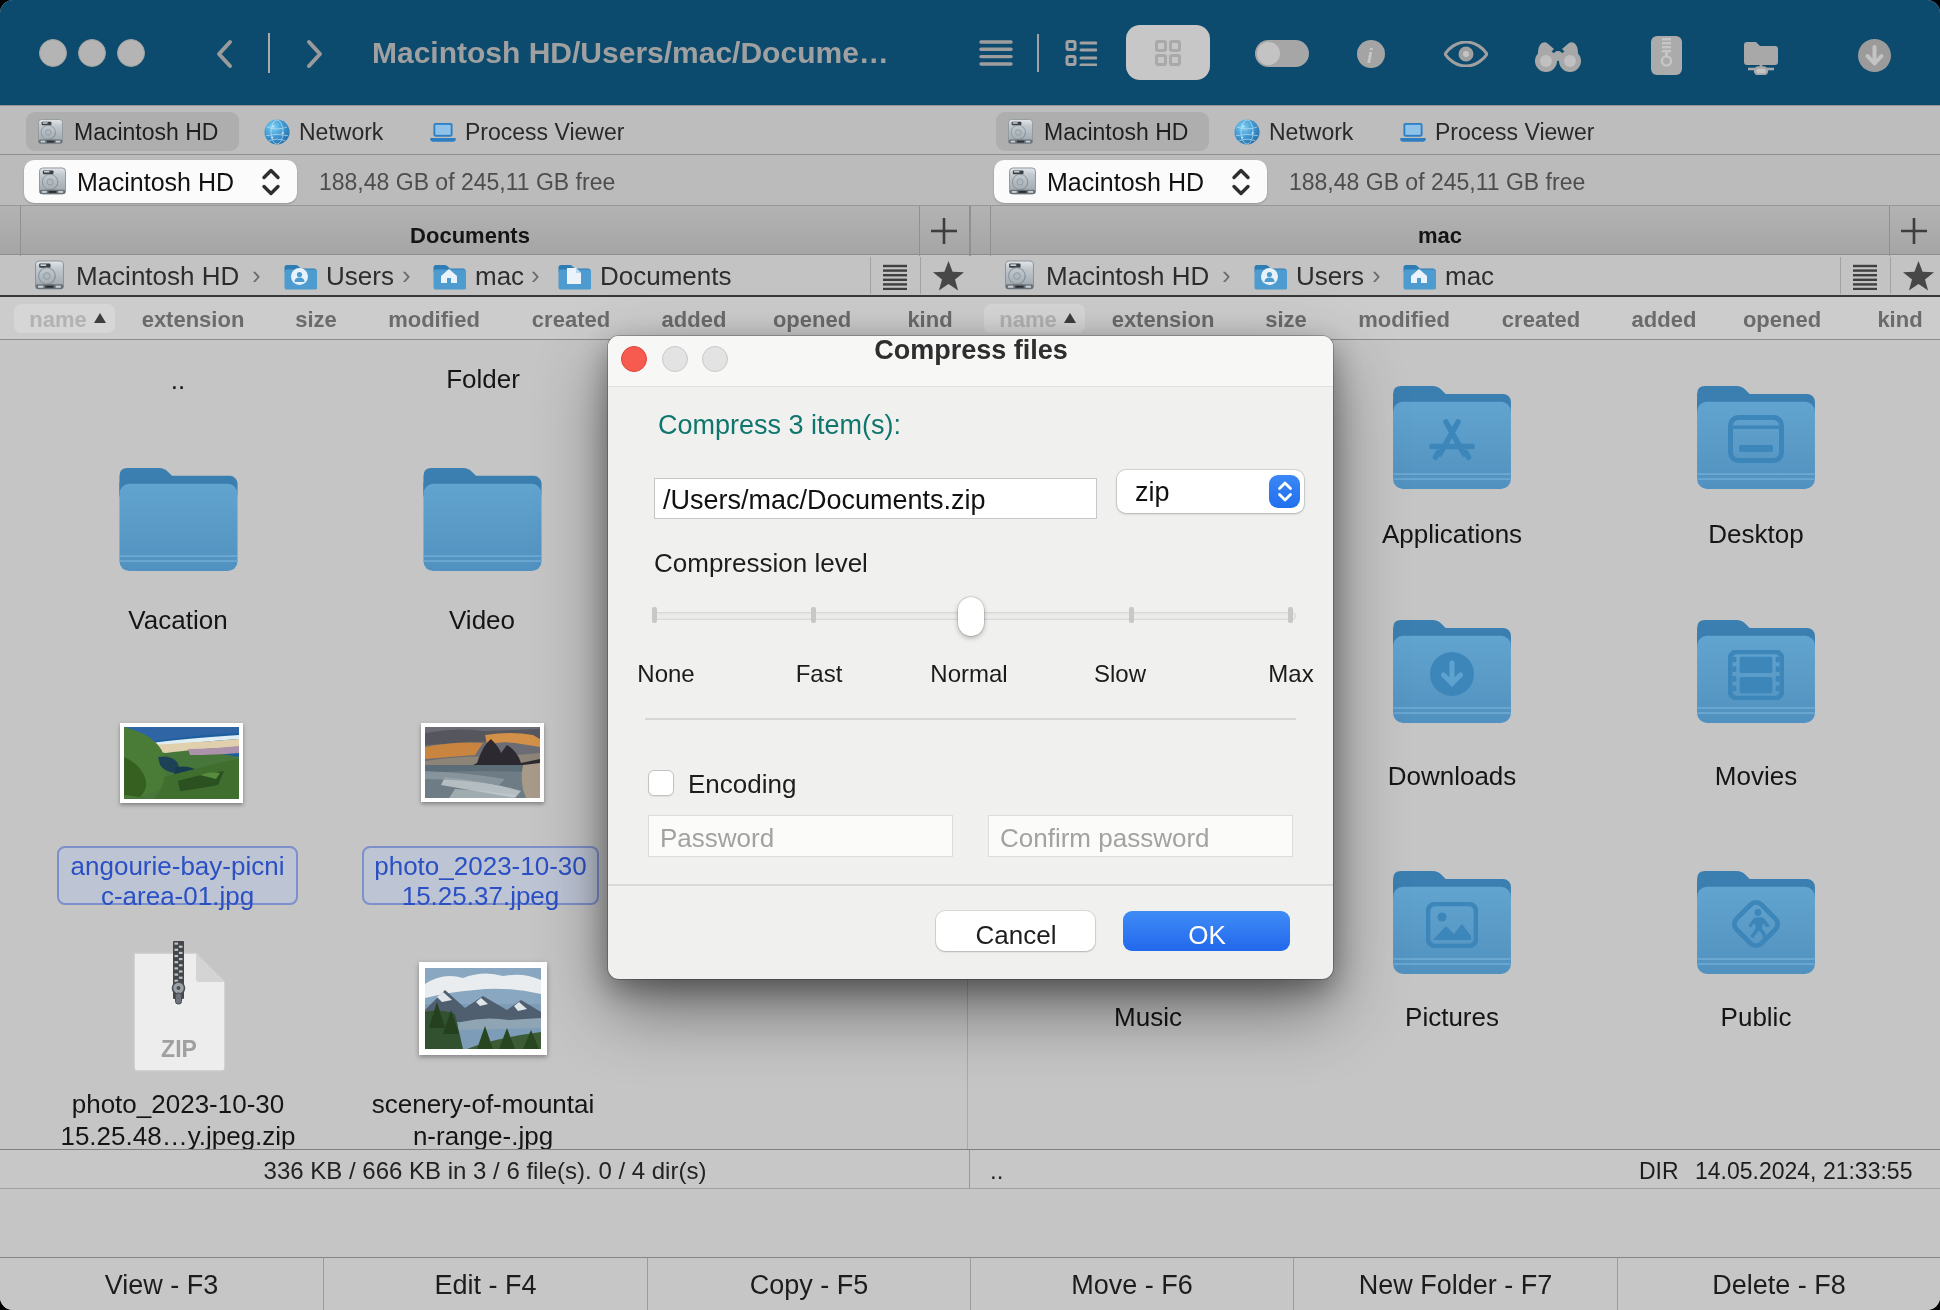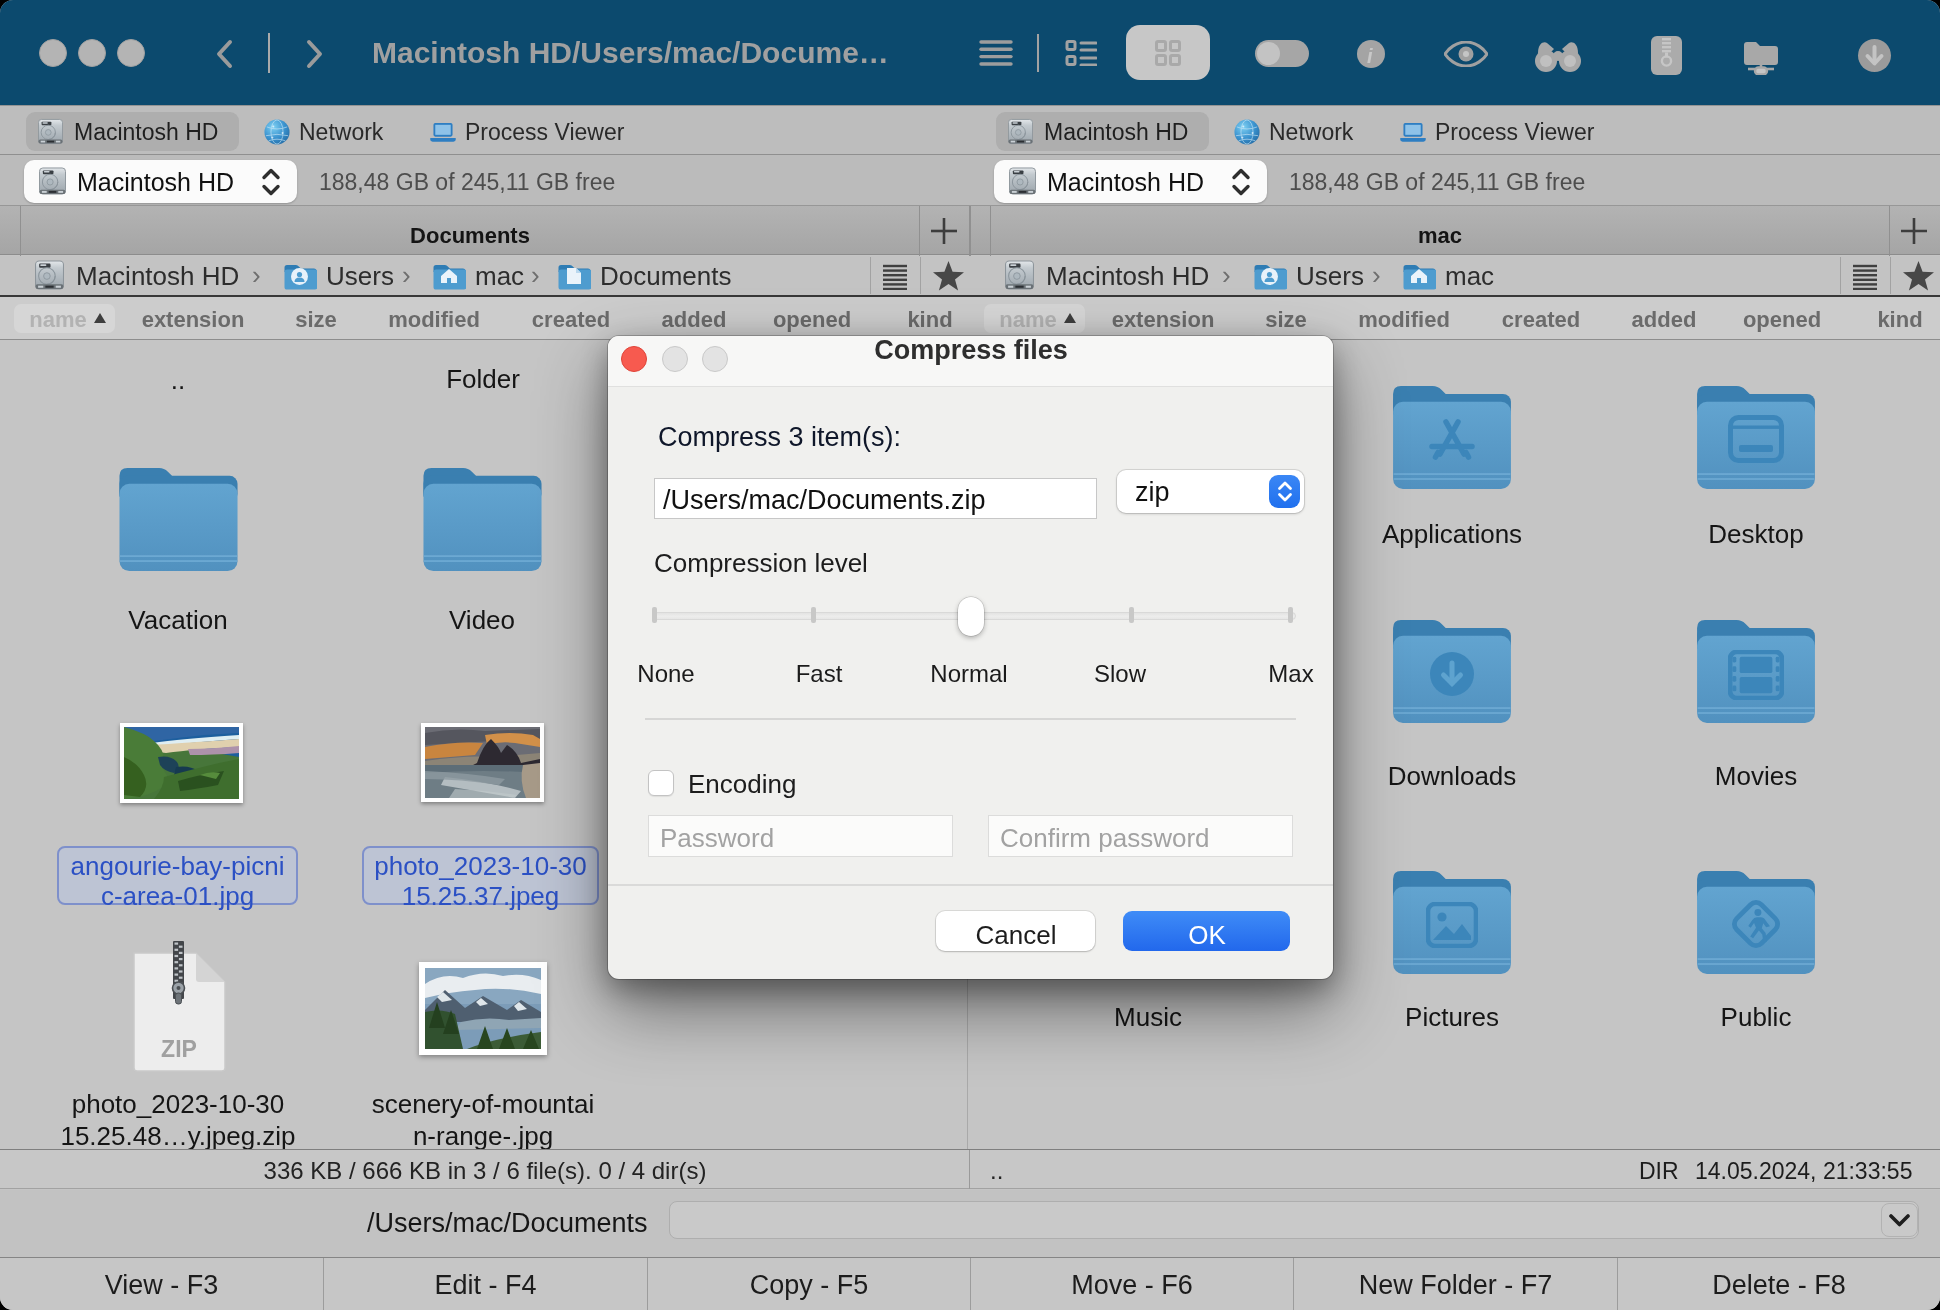--- a/index.html
+++ b/index.html
@@ -540,28 +540,20 @@
     <div class="flabel" style="left:1452px;top:661px;">Pictures</div>
     <div class="flabel" style="left:1756px;top:661px;">Public</div>
   </div>
   <div id="statusrow" class="row">
     <div class="vline" style="left:969px;top:0;height:39px;background:#9a9a9a;"></div>
     <div class="t c" style="left:485px;top:9px;font-size:24px;color:#232323;">336 KB / 666 KB in 3 / 6 file(s). 0 / 4 dir(s)</div>
     <div class="t" style="left:990px;top:9px;font-size:24px;color:#232323;">..</div>
     <div class="t" style="left:1639px;top:10px;font-size:23px;color:#1c1c1c;">DIR</div>
     <div class="t" style="left:1695px;top:10px;font-size:23px;color:#1c1c1c;">14.05.2024, 21:33:55</div>
   </div>
-  <div id="cmdrow" class="row">
-    <div class="t" style="left:367px;top:20px;font-size:27px;color:#161616;">/Users/mac/Documents</div>
-    <div class="abs" style="left:669px;top:11px;width:1250px;height:38px;border-radius:8px;background:#c9c9c9;border:1px solid #aeaeae;"></div>
-    <div class="abs" style="left:1881px;top:13px;width:37px;height:34px;border-radius:8px;background:#c9c9c9;border:1px solid #b2b2b2;"></div>
-    <svg class="abs" style="left:1889px;top:24px" width="21" height="13" viewBox="0 0 21 13">
-        <path d="M2 2 L10.5 10.5 L19 2" fill="none" stroke="#1e1e1e" stroke-width="3.6" stroke-linecap="round" stroke-linejoin="round"></path>
-      </svg>
-  </div>
   <div id="fkeys" class="row">
     <div class="fk" style="left:0;width:323px;border-left:none;">
         <span>View - F3</span>
       </div>
     <div class="fk" style="left:323px;width:324px;">
         <span>Edit - F4</span>
       </div>
     <div class="fk" style="left:647px;width:323px;">
         <span>Copy - F5</span>
       </div>
@@ -575,21 +567,21 @@
         <span>Delete - F8</span>
       </div>
   </div>
 </div>
 <div id="dialog" style="position:absolute;left:608px;top:336px;width:725px;height:643px;border-radius:11px;background:#f0f0ee;box-shadow:0 0 0 1px rgba(0,0,0,0.22), 0 30px 70px rgba(0,0,0,0.45), 0 10px 28px rgba(0,0,0,0.32);">
   <div class="abs" style="left:0;top:0;width:725px;height:51px;background:#f7f7f6;border-radius:11px 11px 0 0;border-bottom:1px solid #e0e0df;"></div>
   <div class="abs" style="left:13px;top:10px;width:26px;height:26px;border-radius:50%;background:#f75a4f;border:1px solid #e04338;"></div>
   <div class="abs" style="left:54px;top:10px;width:26px;height:26px;border-radius:50%;background:#e3e3e3;border:1px solid #c9c9c9;"></div>
   <div class="abs" style="left:94px;top:10px;width:26px;height:26px;border-radius:50%;background:#e3e3e3;border:1px solid #c9c9c9;"></div>
   <div class="t c" style="left:363px;top:1px;font-size:27px;font-weight:bold;color:#2e2e2e;">Compress files</div>
-  <div class="t" style="left:50px;top:88px;font-size:27px;color:#0f172a;">Compress 3 item(s):</div>
+  <div class="t" style="left:50px;top:76px;font-size:27px;color:#0f766e;">Compress 3 item(s):</div>
   <div class="abs" style="left:46px;top:142px;width:443px;height:41px;background:#fff;border:1px solid #c7c7c7;"></div>
   <div class="t" style="left:55px;top:151px;font-size:27px;color:#111;">/Users/mac/Documents.zip</div>
   <div class="abs" style="left:509px;top:134px;width:187px;height:43px;background:#fff;border-radius:9px;box-shadow:0 0 0 1px rgba(0,0,0,0.1), 0 1px 3px rgba(0,0,0,0.18);"></div>
   <div class="t" style="left:527px;top:143px;font-size:27px;color:#111;">zip</div>
   <div class="abs" style="left:661px;top:139px;width:31px;height:33px;border-radius:9px;background:linear-gradient(#3b87f5,#2070ee);"></div>
   <svg class="abs" style="left:665px;top:143px" width="24" height="25" viewBox="0 0 24 25">
       <g fill="none" stroke="#fff" stroke-width="2.8" stroke-linecap="round" stroke-linejoin="round">
         <path d="M6.5 9.5 L12 4 L17.5 9.5"></path>
         <path d="M6.5 15.5 L12 21 L17.5 15.5"></path>
       </g>

